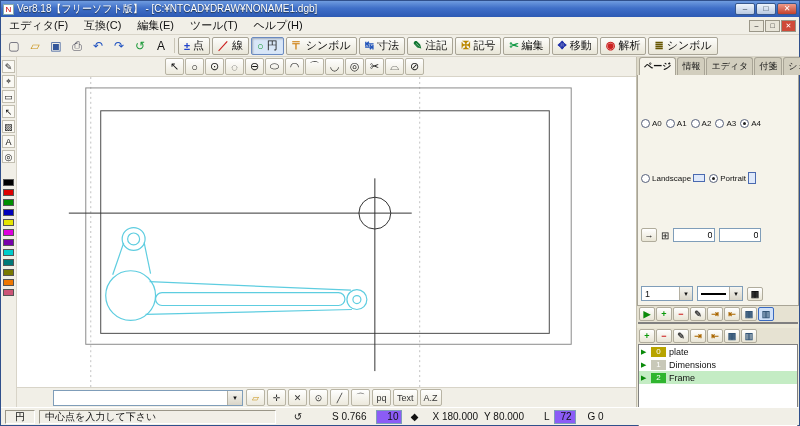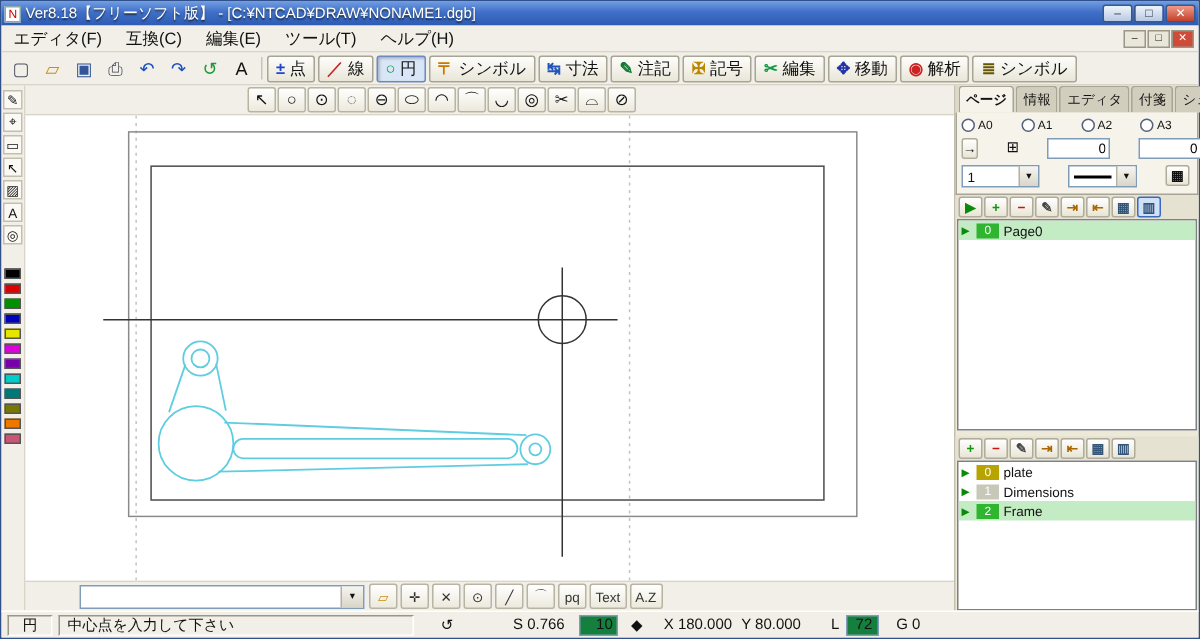--- a/index.html
+++ b/index.html
@@ -65,33 +65,33 @@
     font-size:7px;text-align:center;line-height:14px;}
   .bbtn{min-width:19px;height:17px;border:1px solid #b8b4a4;border-radius:2px;display:flex;align-items:center;
     justify-content:center;font-size:9px;padding:0 3px;background:linear-gradient(#ffffff,#ece9dc);}
 
   
   .statusbar{height:18px;flex:none;display:flex;align-items:center;gap:4px;background:#f1efe7;
     border-top:1px solid #fff;padding:1px 4px;font-size:10px;}
   .sunken{height:14px;display:flex;align-items:center;padding:0 5px;border:1px solid;
     border-color:#9a9688 #ffffff #ffffff #9a9688;}
   .sbox{height:14px;min-width:26px;display:flex;align-items:center;justify-content:flex-end;padding:0 3px;
-    border:1px solid #7f9db9;background:#15803d;}
+    border:1px solid #7f9db9;background:#8b5cf6;}
   .sb-ico{width:16px;height:14px;display:flex;align-items:center;justify-content:center;font-size:10px;}
 
   
   .rpanel{width:163px;flex:none;background:#ece9d8;border-left:1px solid #c4c0b0;display:flex;
     flex-direction:column;font-size:10px;}
   .rtabs{display:flex;height:18px;flex:none;align-items:flex-end;padding:2px 2px 0 2px;gap:1px;background:#ddd9c8;}
   .rtab{padding:2px 4px;font-size:9px;border:1px solid #a8a496;border-bottom:none;border-radius:3px 3px 0 0;
     background:#d2cebe;white-space:nowrap;}
   .rtab.active{background:#f5f3ea;font-weight:bold;}
   .rform{flex:none;background:#f5f3ea;border:1px solid #a8a496;border-top:none;padding:4px 3px;
     display:flex;flex-direction:column;gap:4px;}
-  .rrow{display:flex;gap:19px;}
+  .rrow{display:flex;align-items:center;gap:4px;margin-top:40px;}
   .opt{display:flex;align-items:center;gap:2px;}
   .radio{width:9px;height:9px;flex:none;border:1px solid #56607a;border-radius:50%;background:#fff;position:relative;}
   .opt.selected .radio::after{content:"";position:absolute;left:2px;top:2px;right:2px;bottom:2px;
     background:#222;border-radius:50%;}
   .rlabel{font-size:8px;}
   .page-ico{border:1px solid #4a6ab0;background:#dfe9fa;flex:none;}
   .orient .page-ico{width:12px;height:8px;}
   .orient:last-child .page-ico{width:8px;height:12px;}
   .rinput{width:42px;height:14px;border:1px solid #7f9db9;background:#fff;font-size:9px;text-align:right;padding:0 2px;}
   .rselect{height:15px;border:1px solid #7f9db9;background:#fff;display:flex;align-items:center;}
@@ -336,20 +336,33 @@
             <span class="opt">
             <span class="radio"></span>
             <span class="rlabel">A3</span>
           </span>
             <span class="opt selected">
             <span class="radio"></span>
             <span class="rlabel">A4</span>
           </span>
           </div>
         <div class="rrow">
+
+        <span class="opt orient">
+            <span class="radio"></span>
+            <span class="rlabel">Landscape</span>
+            <span class="page-ico"></span>
+          </span>
+            <span class="opt orient selected">
+            <span class="radio"></span>
+            <span class="rlabel">Portrait</span>
+            <span class="page-ico"></span>
+          </span>
+          </div>
+        <div class="rrow">
           <span class="lbtn">→</span>
           <span style="font-size:10px">⊞</span>
           <input class="rinput" value="0" style="">
           <input class="rinput" value="0" style="">
         </div>
         <div class="rrow">
           <span class="rselect" style="width:52px">
             <span class="sel-val">1</span>
             <span class="sel-arrow">▾</span>
           </span>
@@ -411,21 +424,21 @@
           <span>Frame</span>
         </div>
         </div>
     </div>
   </div>
 
   <div class="statusbar">
     <span class="sunken" style="width:30px;justify-content:center">円</span>
     <span class="sunken" style="width:237px">中心点を入力して下さい</span>
     <span class="sb-ico" style="margin-left:10px">↺</span>
-    <span style="margin-left:32px">S 0.766</span>
+    <span style="margin-left:22px">S 0.766</span>
     <span class="sbox" style="margin-left:6px">10</span>
     <span class="sb-ico">◆</span>
     <span style="margin-left:6px">X 180.000</span>
     <span style="margin-left:2px">Y 80.000</span>
     <span style="margin-left:16px">L</span>
     <span class="sbox" style="min-width:22px">72</span>
     <span style="margin-left:8px">G 0</span>
   </div>
 
 </div>

